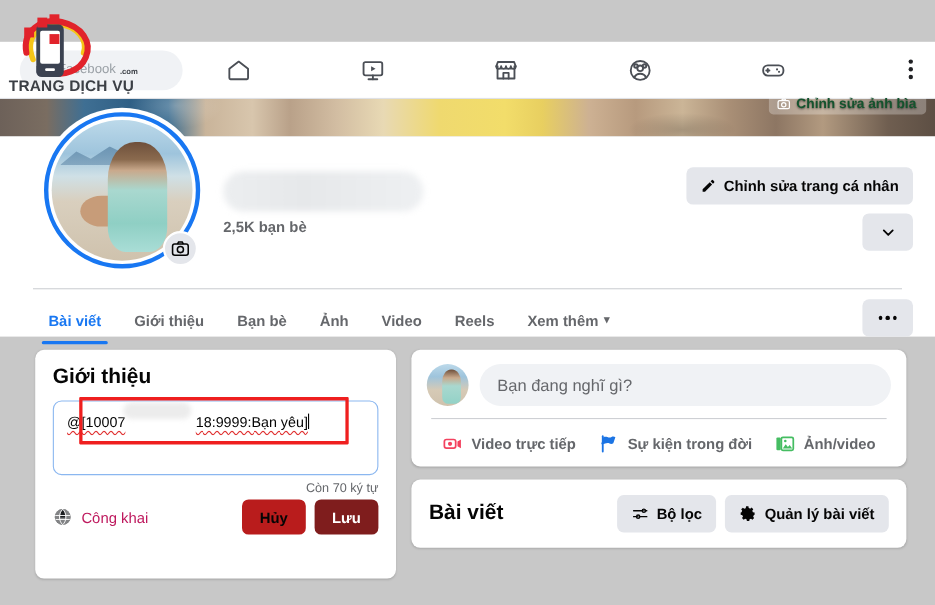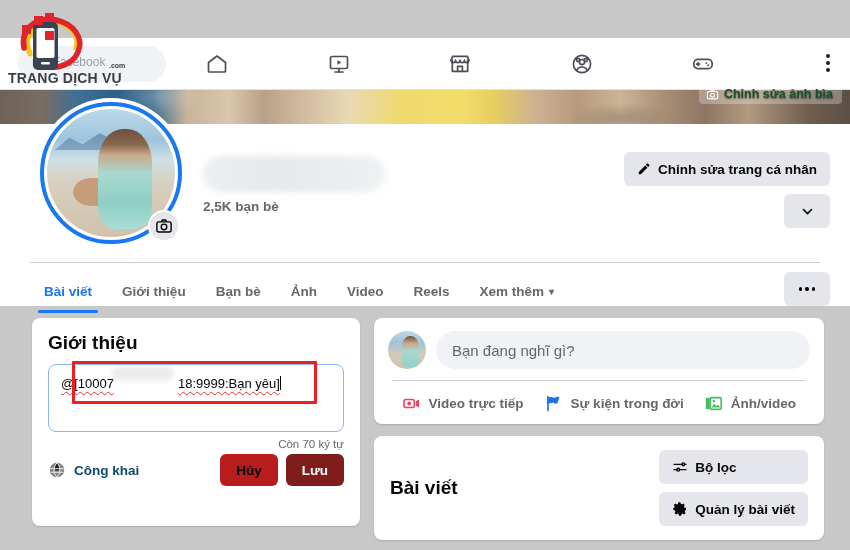--- a/index.html
+++ b/index.html
@@ -223,21 +223,21 @@
     pointer-events: none;
   }
   .char-left {
     text-align: right; font-size: 11.5px; color: #65676b;
     padding: 6px 16px 0;
   }
   .intro-footer {
     display: flex; align-items: center; justify-content: space-between;
     padding: 4px 16px 0;
   }
-  .privacy { display: flex; align-items: center; gap: 8px; font-size: 13.5px; color: #0c4a6e; font-weight: 700; }
+  .privacy { display: flex; align-items: center; gap: 8px; font-size: 13.5px; color: #be185d; font-weight: 400; }
   .intro-actions { display: flex; gap: 8px; }
   .btn-sm {
     height: 32px; padding: 0 16px; border-radius: 6px;
     font-size: 13.5px; font-weight: 700; border: none; cursor: pointer;
     display: inline-flex; align-items: center;
     font-family: "Liberation Sans", sans-serif;
   }
 
   
   .composer { padding: 13px 14px 5px; }
@@ -262,21 +262,21 @@
   .composer-actions { display: flex; align-items: center; justify-content: flex-end; padding: 7px 4px 0; }
   .ca-item {
     display: flex; align-items: center; gap: 8px;
     font-size: 13.5px; font-weight: 600; color: #65676b;
     padding: 6px 10px; border-radius: 6px; cursor: pointer; white-space: nowrap;
   }
 
   
   .posts-card { margin-top: 12px; padding: 14px 16px; display: flex; align-items: center; justify-content: space-between; }
   .posts-title { font-size: 19px; font-weight: 700; color: #050505; }
-  .posts-actions { display: flex; gap: 8px; flex-direction: column; }
+  .posts-actions { display: flex; gap: 8px; }
   .pill-btn {
     height: 34px; padding: 0 13px; border-radius: 6px;
     background: #e4e6eb; color: #050505;
     display: inline-flex; align-items: center; gap: 7px;
     font-size: 13.5px; font-weight: 700; cursor: pointer; border: none;
     font-family: "Liberation Sans", sans-serif; white-space: nowrap;
   }
 
   
   .watermark { position: absolute; left: 0; top: 8px; width: 180px; height: 82px; pointer-events: none; }

